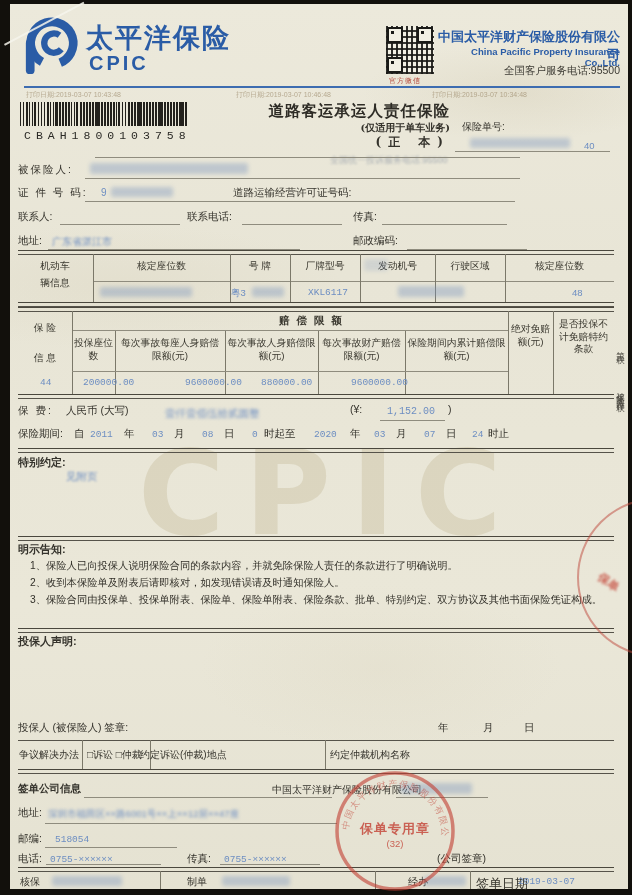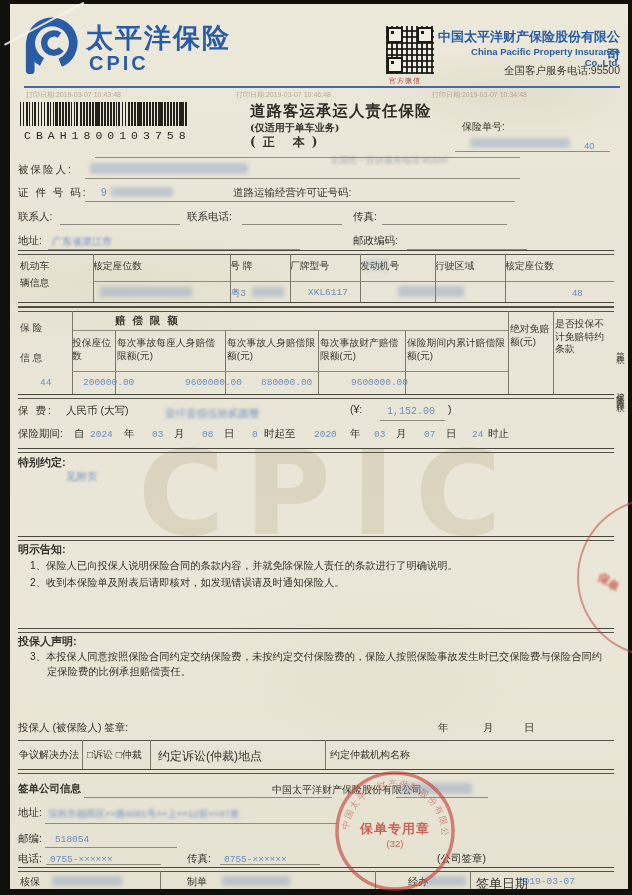--- a/index.html
+++ b/index.html
@@ -16,22 +16,22 @@
   .bld{font-weight:bold}
   .blue{color:#6d8ec2;filter:blur(.7px)}
   .blur1{filter:blur(1.2px)}
   .blur2{filter:blur(1.8px)}
   .mono{font-family:"Liberation Mono",monospace}
   .serif{font-family:"DejaVu Serif","Liberation Serif",serif}
   .bb{background:rgba(122,148,190,.38);filter:blur(2.2px);border-radius:2px}
   .ul{height:1px;background:#8f8c7e}
   .dbl{height:3px;border-top:1.5px solid #4a473d;border-bottom:1px solid #56534a}
   .vl{width:1px;background:#7b7869}
-  .hdr{font-size:9.8px;color:#3a382f;text-align:left;line-height:12.5px}
-  .ctr{text-align:left}
+  .hdr{font-size:9.8px;color:#3a382f;text-align:center;line-height:12.5px}
+  .ctr{text-align:right}
   .faint{color:rgba(150,130,98,.62);filter:blur(.4px);font-size:7px;white-space:nowrap}
   .num{font-family:"Liberation Mono",monospace;font-size:9.5px;color:#6d8ec2;filter:blur(.6px)}
   .para{padding-left:17px;text-indent:-17px;margin-bottom:2px;font-size:10.3px;line-height:15px;color:#33312a}
   .red{color:rgba(193,60,48,.78)}
   .wm{font-family:"DejaVu Sans",sans-serif;font-weight:bold;font-size:118px;letter-spacing:20px;
       color:rgba(191,179,143,.33);pointer-events:none}
   .vtext{writing-mode:vertical-rl;text-orientation:upright;font-size:8.5px;color:#4c4a42;letter-spacing:2px}
   .qr{width:48px;height:48px;background-color:#f2f0e4;background-image:
       repeating-linear-gradient(90deg, rgba(25,25,22,.9) 0 2px, transparent 2px 5px),
       repeating-linear-gradient(0deg, rgba(25,25,22,.85) 0 2px, transparent 2px 6px)}
@@ -173,21 +173,21 @@
 <div class="abs lb" style="left:18px;top:404px;letter-spacing:2px">保  费:</div>
 <div class="abs lb" style="left:66px;top:404px">人民币 (大写)</div>
 <div class="abs blue blur2" style="left:165px;top:407px;font-size:10.5px">壹仟壹佰伍拾贰圆整</div>
 <div class="abs lb" style="left:350px;top:403px">(¥:</div>
 <div class="abs num" style="left:387px;top:406px;font-size:10px">1,152.00</div>
 <div class="abs ul" style="left:380px;top:420px;width:65px"></div>
 <div class="abs lb" style="left:448px;top:403px">)</div>
 
 <div class="abs lb" style="left:18px;top:427px">保险期间:</div>
 <div class="abs lb" style="left:74px;top:427px">自</div>
-<div class="abs num" style="left:90px;top:429px">2024</div>
+<div class="abs num" style="left:90px;top:429px">2011</div>
 <div class="abs lb" style="left:124px;top:427px">年</div>
 <div class="abs num" style="left:152px;top:429px">03</div>
 <div class="abs lb" style="left:174px;top:427px">月</div>
 <div class="abs num" style="left:202px;top:429px">08</div>
 <div class="abs lb" style="left:224px;top:427px">日</div>
 <div class="abs num" style="left:252px;top:429px">0</div>
 <div class="abs lb" style="left:264px;top:427px">时起至</div>
 <div class="abs num" style="left:314px;top:429px">2020</div>
 <div class="abs lb" style="left:350px;top:427px">年</div>
 <div class="abs num" style="left:374px;top:429px">03</div>
@@ -199,39 +199,39 @@
 <div class="abs dbl" style="left:18px;top:448px;width:596px"></div>
 
 <div class="abs lb bld" style="left:18px;top:455px;font-size:11px">特别约定:</div>
 <div class="abs blue blur1" style="left:66px;top:470px;font-size:10.5px">见附页</div>
 <div class="abs dbl" style="left:18px;top:536px;width:596px"></div>
 
 <div class="abs lb bld" style="left:18px;top:542px;font-size:11px">明示告知:</div>
 <div class="abs" style="left:30px;top:558px;width:578px">
   <div class="para">1、保险人已向投保人说明保险合同的条款内容，并就免除保险人责任的条款进行了明确说明。</div>
   <div class="para">2、收到本保险单及附表后请即核对，如发现错误请及时通知保险人。</div>
+  <div class="para">3、保险合同由投保单、投保单附表、保险单、保险单附表、保险条款、批单、特别约定、双方协议及其他书面保险凭证构成。</div>
 </div>
 <div class="abs dbl" style="left:18px;top:628px;width:596px"></div>
 
 <div class="abs lb bld" style="left:18px;top:634px;font-size:11px">投保人声明:</div>
 <div class="abs" style="left:30px;top:649px;width:578px">
-  <div class="para">3、本投保人同意按照保险合同约定交纳保险费，未按约定交付保险费的，保险人按照保险事故发生时已交保险费与保险合同约定保险费的比例承担赔偿责任。</div>
 </div>
 <div class="abs lb" style="left:18px;top:721px">投保人 (被保险人) 签章:</div>
 <div class="abs lb" style="left:438px;top:721px">年</div>
 <div class="abs lb" style="left:483px;top:721px">月</div>
 <div class="abs lb" style="left:524px;top:721px">日</div>
 
 <div class="abs" style="left:18px;top:740px;width:596px;height:1.3px;background:#56534a"></div>
 <div class="abs vl" style="left:82px;top:740px;height:29px"></div>
 <div class="abs vl" style="left:150px;top:740px;height:29px"></div>
 <div class="abs vl" style="left:325px;top:740px;height:29px"></div>
 <div class="abs lb" style="left:19px;top:748px;font-size:10px">争议解决办法</div>
 <div class="abs lb" style="left:87px;top:748px;font-size:10px">□诉讼  □仲裁</div>
-<div class="abs lb" style="left:158px;top:748px;font-size:12px">约定诉讼(仲裁)地点</div>
+<div class="abs lb" style="left:140px;top:748px;font-size:10px">约定诉讼(仲裁)地点</div>
 <div class="abs lb" style="left:330px;top:748px;font-size:10px">约定仲裁机构名称</div>
 <div class="abs dbl" style="left:18px;top:769px;width:596px"></div>
 
 <div class="abs lb bld" style="left:18px;top:782px">签单公司信息</div>
 <div class="abs ul" style="left:84px;top:797px;width:248px"></div>
 <div class="abs lb" style="left:272px;top:783px;font-size:10px">中国太平洋财产保险股份有限公司</div>
 <div class="abs bb" style="left:400px;top:783px;width:72px;height:11px"></div>
 <div class="abs ul" style="left:396px;top:797px;width:92px"></div>
 
 <div class="abs lb" style="left:18px;top:806px">地址:</div>

